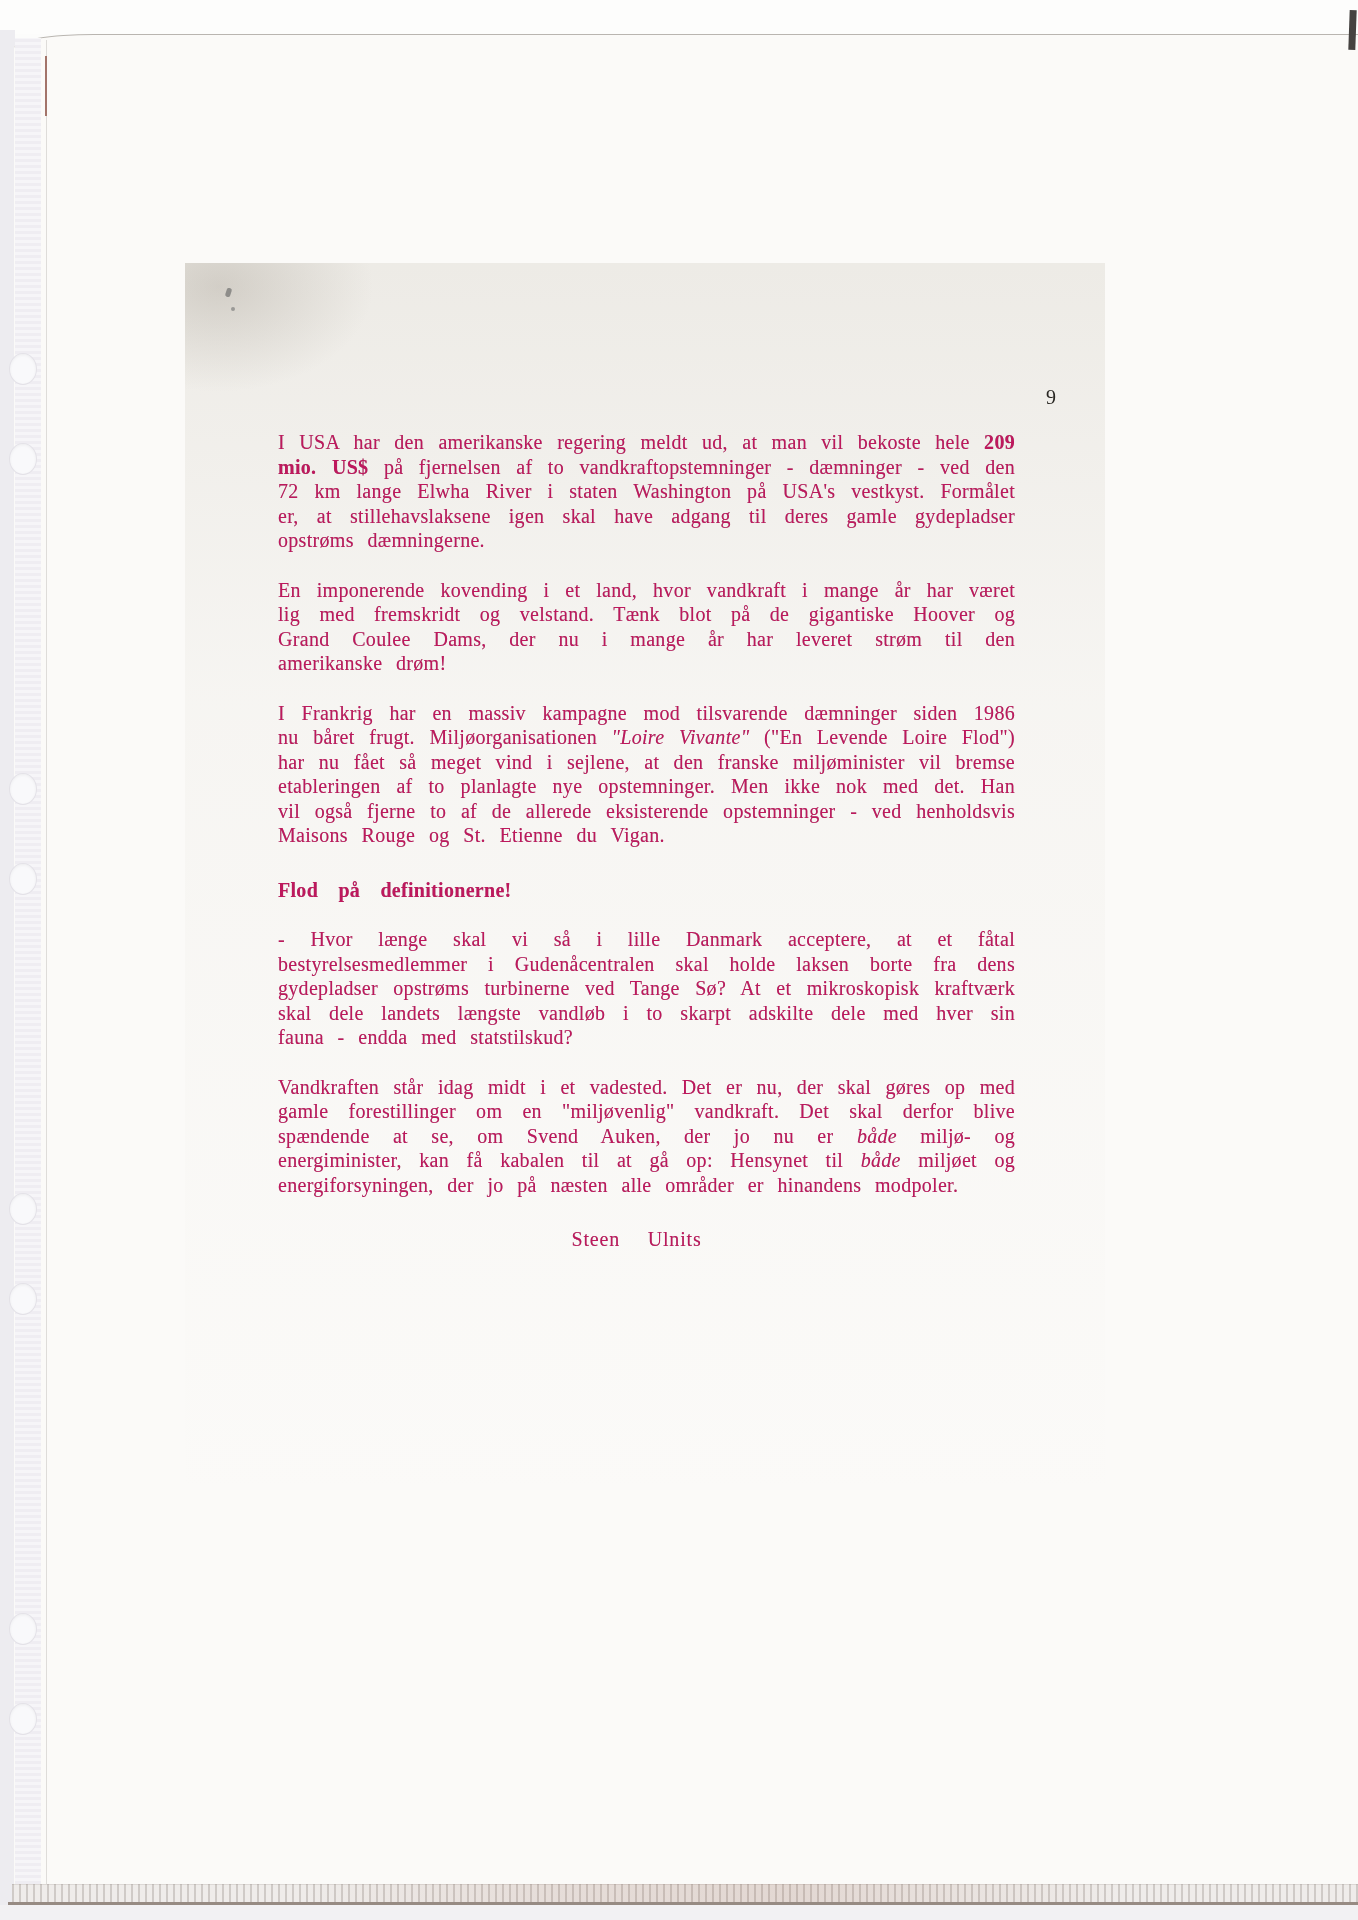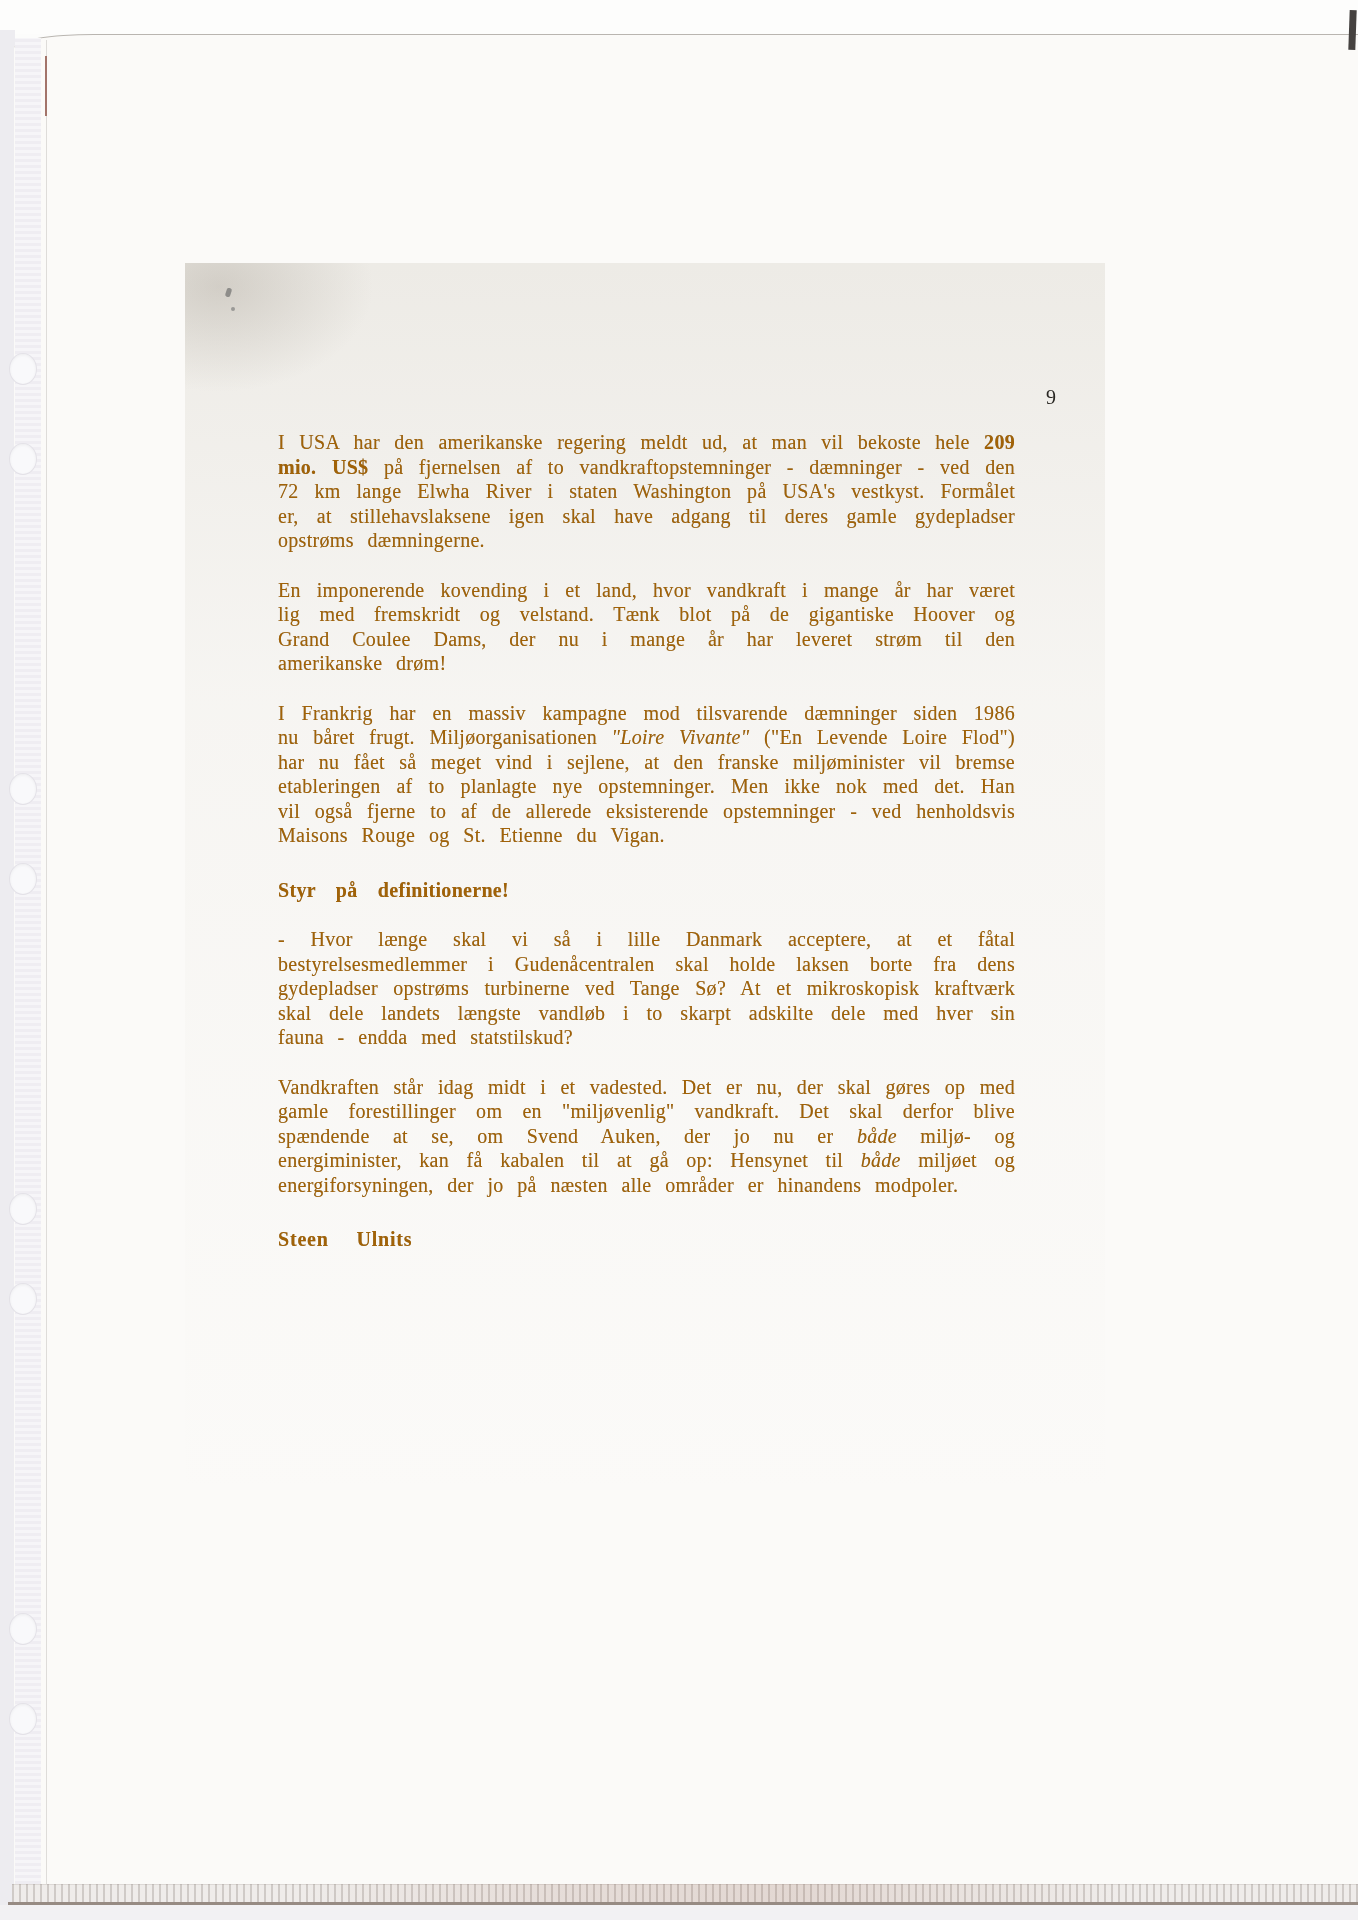--- a/index.html
+++ b/index.html
@@ -32,31 +32,31 @@
   }
   .copy-smudge{
     position:absolute;left:185px;top:263px;width:190px;height:130px;
     background:radial-gradient(ellipse at 18% 18%,rgba(160,152,140,0.35),transparent 70%);
   }
   .speck1{position:absolute;left:226px;top:288px;width:5px;height:9px;background:#8e8d8a;border-radius:2px;transform:rotate(18deg);}
   .speck2{position:absolute;left:231px;top:307px;width:4px;height:4px;background:#9a9996;border-radius:50%;}
   .page-number{position:absolute;left:1046px;top:386px;font-size:20px;color:#292723;}
   .text-block{
     position:absolute;left:278px;top:430px;width:737px;
-    font-size:20px;line-height:24.5px;color:#a16207;
+    font-size:20px;line-height:24.5px;color:#be185d;
     text-align:justify;word-spacing:0.42em;letter-spacing:0.015em;
     text-shadow:0 0 0.5px rgba(41,39,35,0.35);
   }
   .para{margin:0 0 25px 0;}
   .b{font-weight:bold;}
   .i{font-style:italic;}
   .heading{font-weight:bold;margin:30px 0 25px 0;text-align:left;word-spacing:0.75em;}
   .closing{margin:0;text-align:left;}
   .signature{
-    font-weight:bold;text-align:left;padding-right:20px;margin:30px 0 0 0;
+    font-weight:normal;text-align:center;padding-right:20px;margin:30px 0 0 0;
     word-spacing:1.1em;letter-spacing:0.04em;
   }
   .bottom-band{
     position:absolute;left:12px;top:1884px;width:1346px;height:19px;
     background:#efecea;border-top:1px solid #dcd8d5;
   }
   .bottom-band-ribs{
     position:absolute;left:12px;top:1884px;width:1346px;height:19px;
     background:repeating-linear-gradient(90deg,rgba(125,115,108,0.28) 0 2px,rgba(125,115,108,0) 2px 7px);
   }
@@ -101,21 +101,21 @@
   <div class="page-number">9</div>
 
   <div class="text-block">
 
     <p class="para"><span>I USA har den amerikanske regering meldt ud, at man vil bekoste hele </span><span class="b">209 mio. US$</span><span> på fjernelsen af to vandkraftopstemninger - dæmninger - ved den 72 km lange Elwha River i staten Washington på USA's vestkyst. Formålet er, at stillehavslaksene igen skal have adgang til deres gamle gydepladser opstrøms dæmningerne.</span></p>
 
     <p class="para"><span>En imponerende kovending i et land, hvor vandkraft i mange år har været lig med fremskridt og velstand. Tænk blot på de gigantiske Hoover og Grand Coulee Dams, der nu i mange år har leveret strøm til den amerikanske drøm!</span></p>
 
     <p class="para"><span>I Frankrig har en massiv kampagne mod tilsvarende dæmninger siden 1986 nu båret frugt. Miljøorganisationen </span><span class="i">"Loire Vivante"</span><span> ("En Levende Loire Flod") har nu fået så meget vind i sejlene, at den franske miljøminister vil bremse etableringen af to planlagte nye opstemninger. Men ikke nok med det. Han vil også fjerne to af de allerede eksisterende opstemninger - ved henholdsvis Maisons Rouge og St. Etienne du Vigan.</span></p>
 
-    <p class="heading">Styr på definitionerne!</p>
+    <p class="heading">Flod på definitionerne!</p>
 
     <p class="para"><span>- Hvor længe skal vi så i lille Danmark acceptere, at et fåtal bestyrelsesmedlemmer i Gudenåcentralen skal holde laksen borte fra dens gydepladser opstrøms turbinerne ved Tange Sø? At et mikroskopisk kraftværk skal dele landets længste vandløb i to skarpt adskilte dele med hver sin fauna - endda med statstilskud?</span></p>
 
     <p class="para"><span>Vandkraften står idag midt i et vadested. Det er nu, der skal gøres op med gamle forestillinger om en "miljøvenlig" vandkraft. Det skal derfor blive spændende at se, om Svend Auken, der jo nu er </span><span class="i">både</span><span> miljø- og energiminister, kan få kabalen til at gå op: Hensynet til </span><span class="i">både</span><span> miljøet og energiforsyningen, der jo på næsten alle områder er hinandens modpoler.</span></p>
 
 
     <p class="signature">Steen Ulnits</p>
 
   </div>
 

